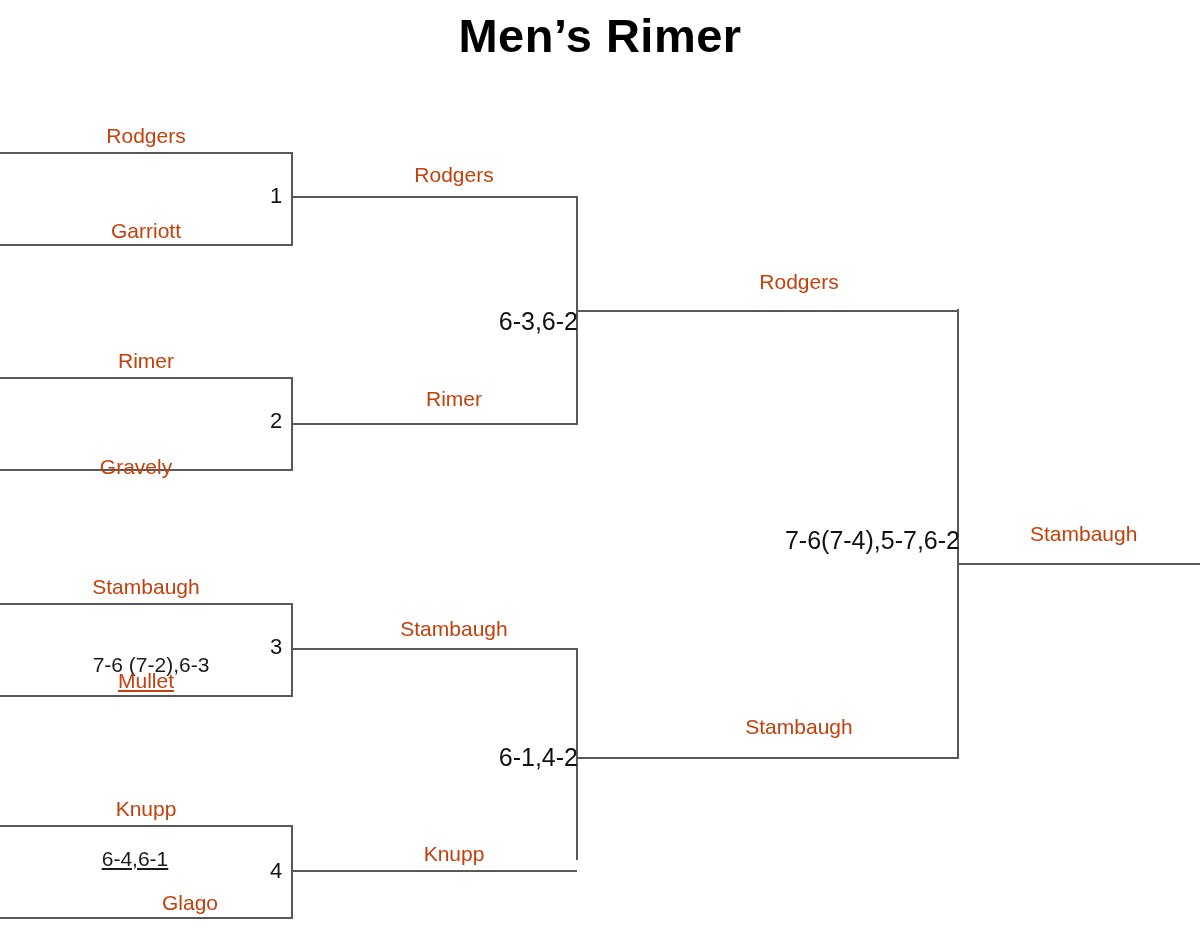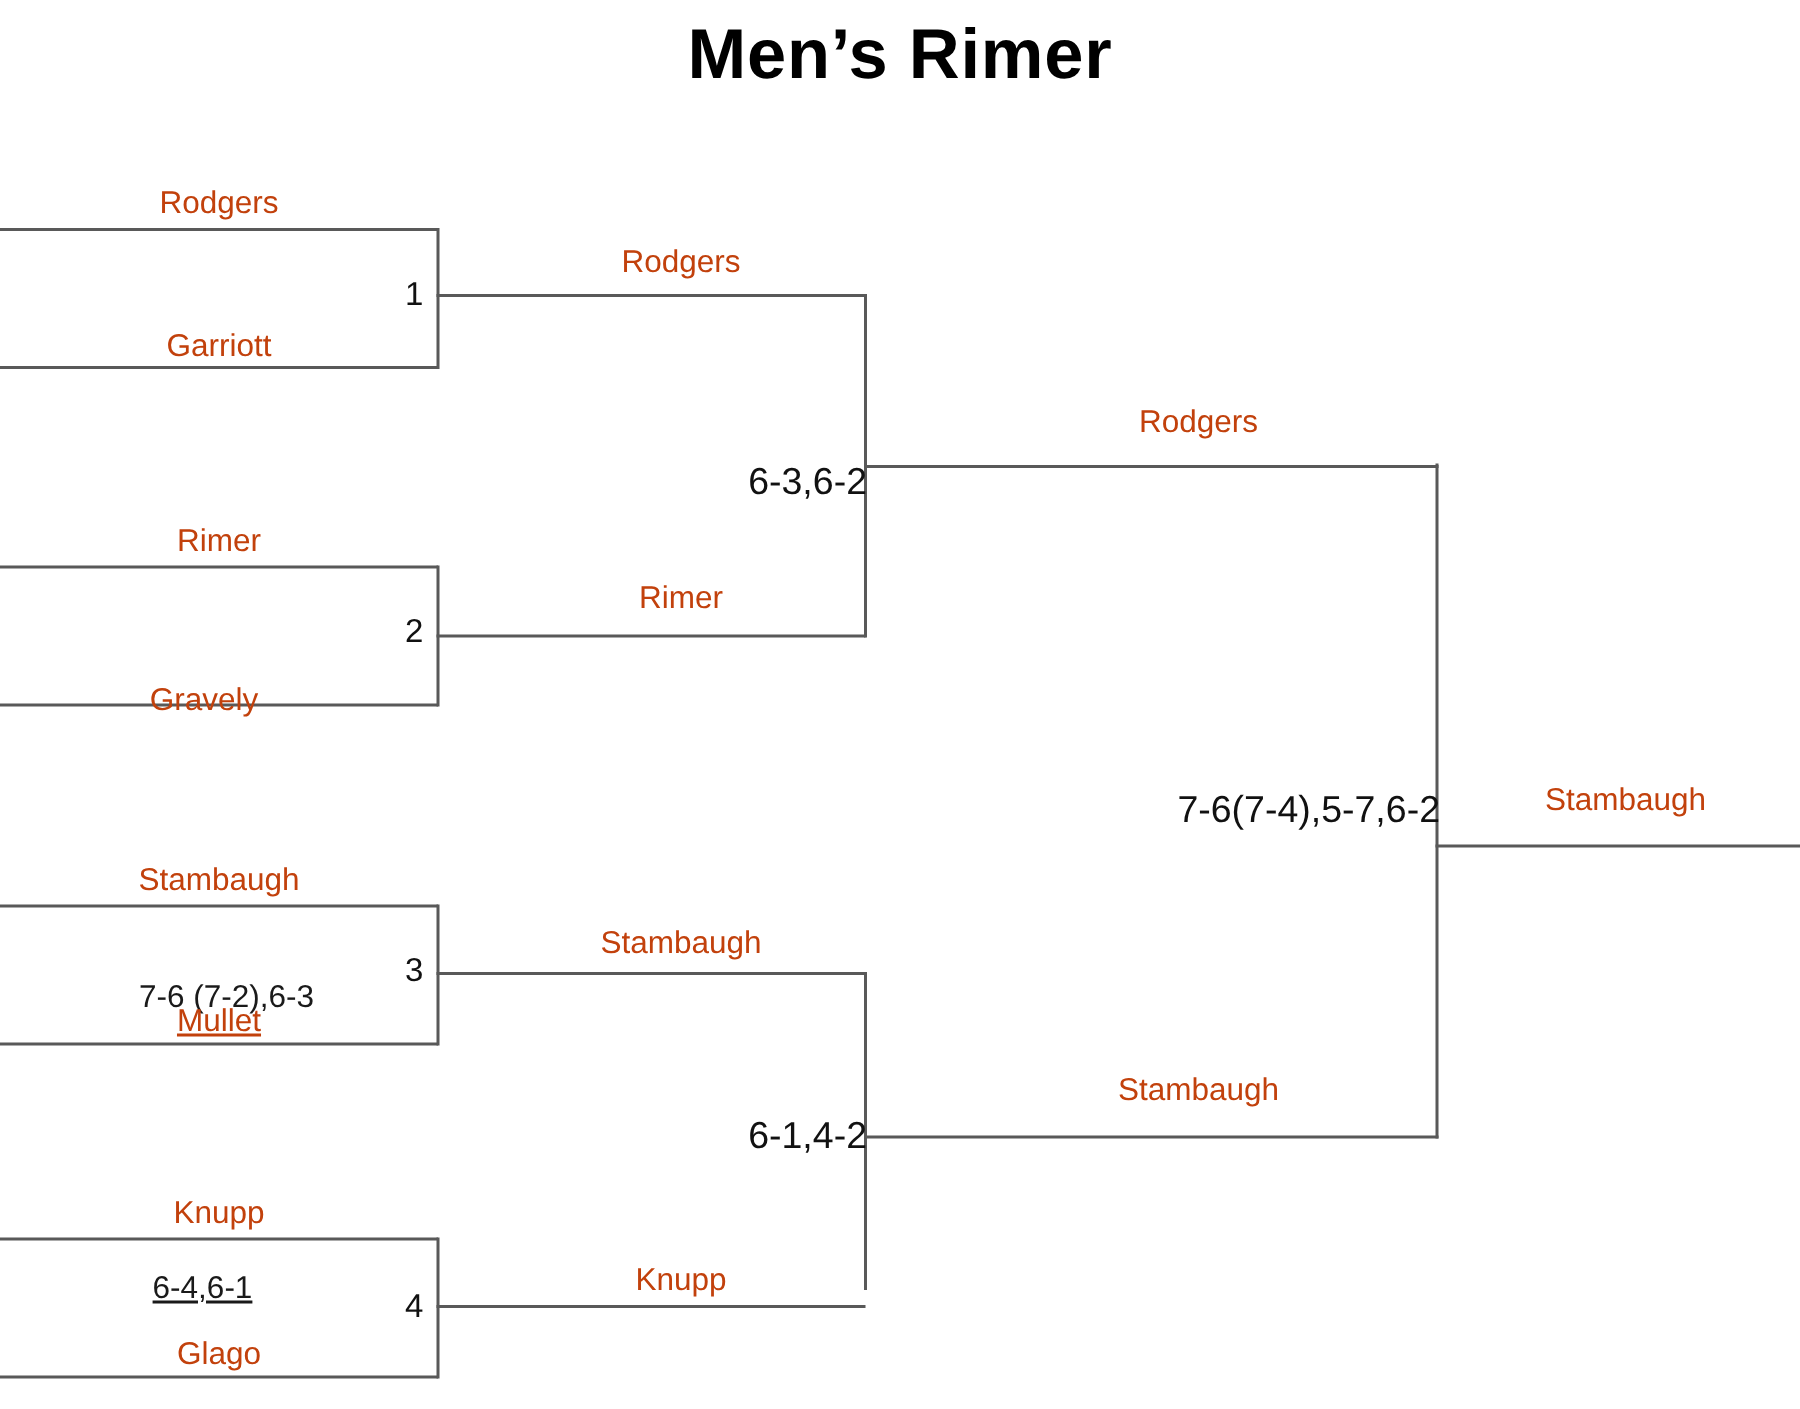--- a/index.html
+++ b/index.html
@@ -112,21 +112,21 @@
   <div class="seed" style="left:270px; top:636px;">3</div>
   <div class="h-line" style="left:291px; top:648px; width:286px;"></div>
 </div>
 
 <div>
   <div class="label center" style="left:0px; top:798px; width:292px;">Knupp</div>
   <div class="h-line" style="left:0px; top:825px; width:292px;"></div>
   <div class="h-line" style="left:0px; top:917px; width:292px;"></div>
   <div class="v-line" style="left:291px; top:825px; height:94px;"></div>
   <div class="r1-score" style="left:0px; top:848px; width:270px;text-decoration:underline;">6-4,6-1</div>
-  <div class="label center" style="left:0px; top:892px; width:292px;">Glago</div>
+  <div class="label center" style="left:0px; top:892px; width:292px;padding-left:44px;">Glago</div>
   <div class="seed" style="left:270px; top:860px;">4</div>
   <div class="h-line" style="left:291px; top:870px; width:286px;"></div>
 </div>
 
 <div>
   <div class="label center" style="left:330px; top:164px; width:248px;">Rodgers</div>
   <div class="v-line" style="left:576px; top:196px; height:229px;"></div>
   <div class="score" style="left:330px; top:309px; width:248px;">6-3,6-2</div>
   <div class="label center" style="left:330px; top:388px; width:248px;">Rimer</div>
   <div class="h-line" style="left:576px; top:310px; width:383px;"></div>

